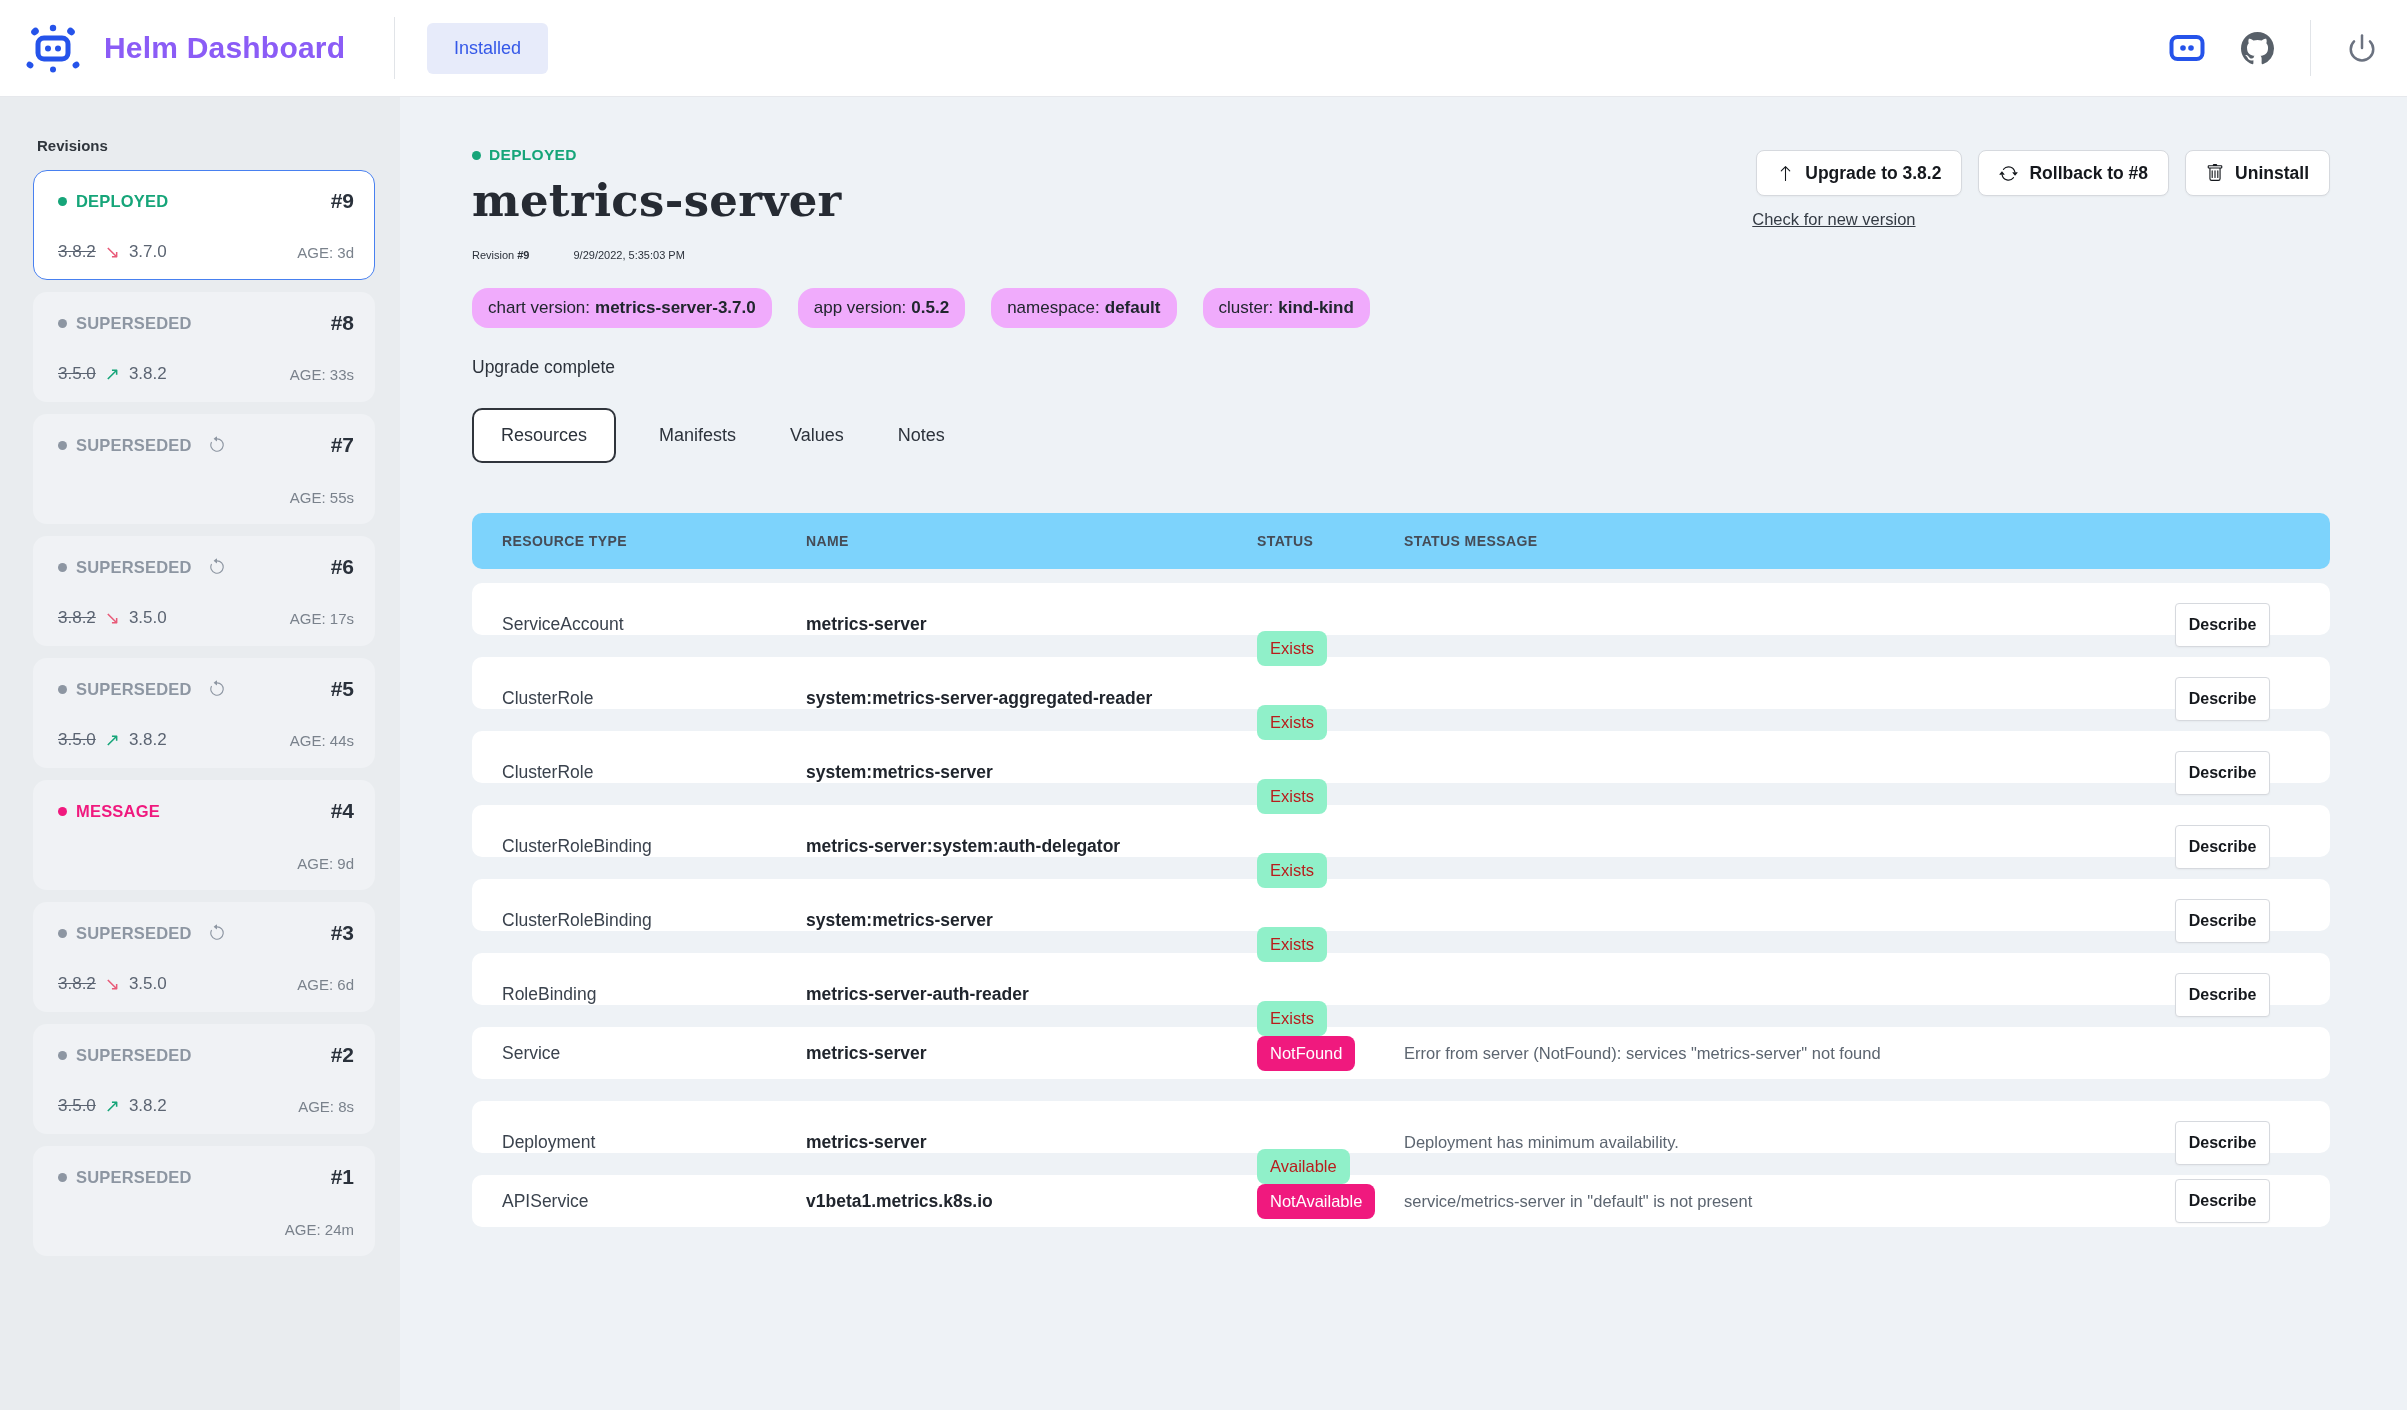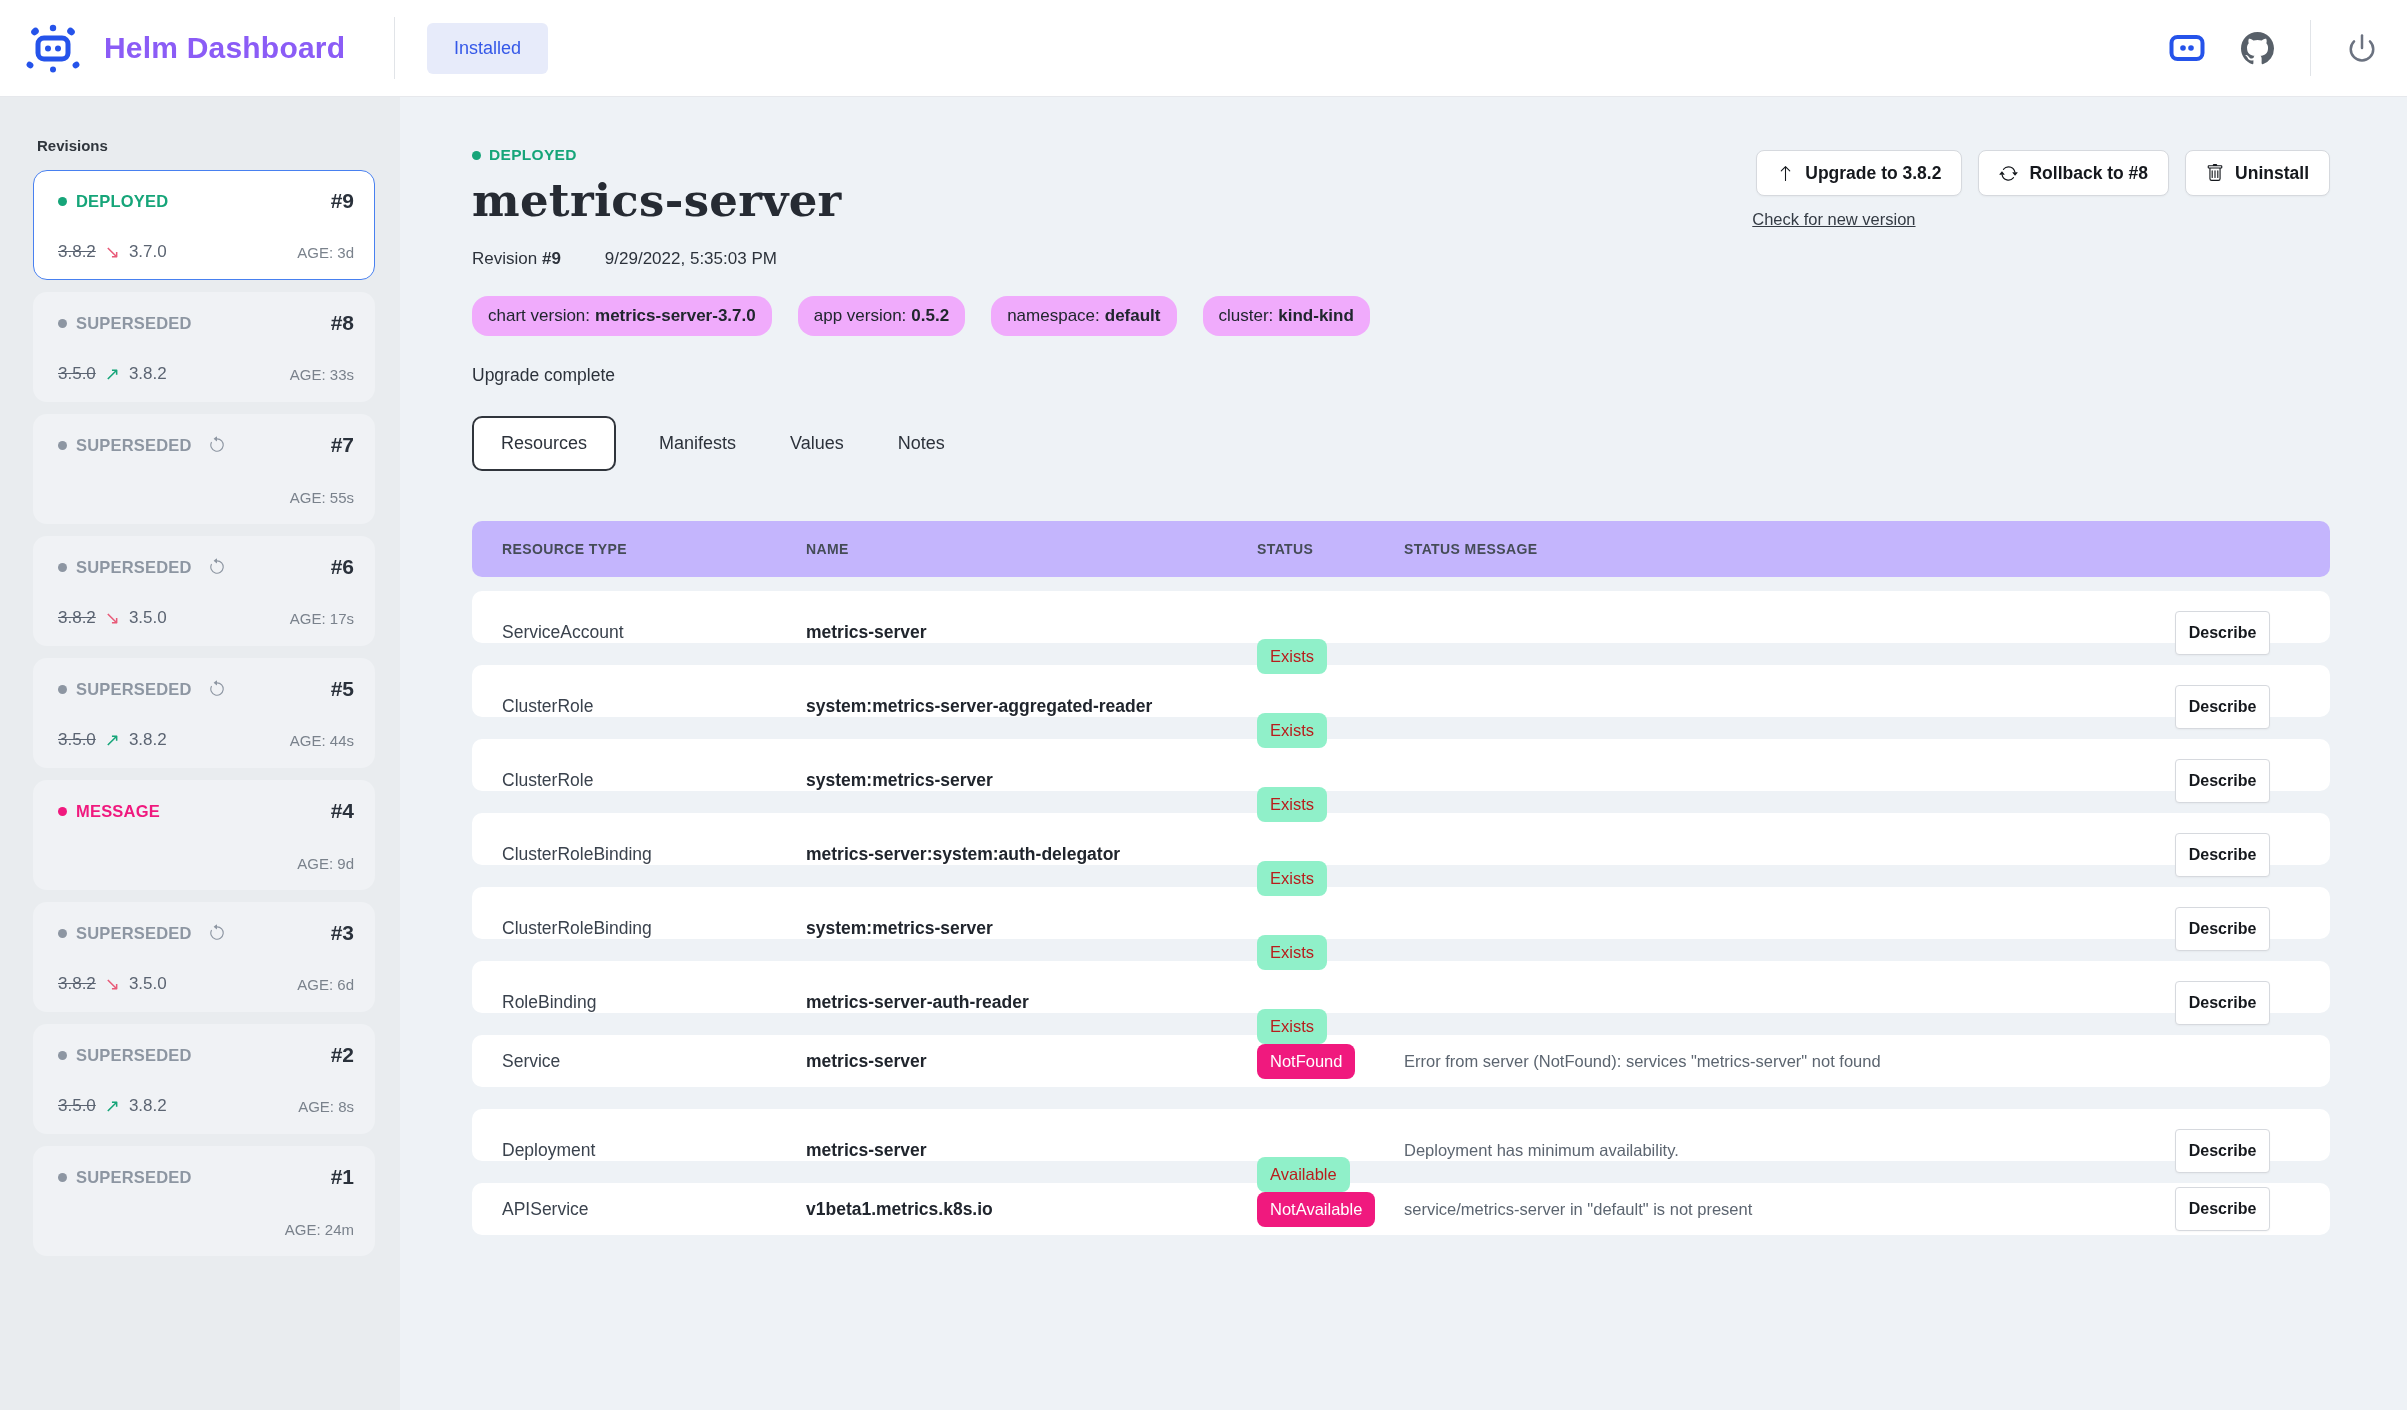--- a/index.html
+++ b/index.html
@@ -54,21 +54,21 @@
   .arrow-up { color:#16a579; }
   .arrow-down { color:#e85a78; }
   .rev-age { margin-left:auto; font-size:15px; color:#7a828c; }
 
   
   .main { flex:1; padding:49px 77px 0 72px; }
   .main-top { display:flex; justify-content:space-between; align-items:flex-start; }
   .deploy-status { color:#16a579; font-weight:bold; font-size:15.5px; letter-spacing:.3px; display:flex; align-items:center; gap:8px; }
   .deploy-dot { width:9px; height:9px; border-radius:50%; background:#16a579; }
   .page-title { font-family:"DejaVu Serif","Liberation Serif",serif; font-size:45px; font-weight:bold; color:#262b33; margin:10px 0 0; letter-spacing:.3px; }
-  .revision-line { margin-top:22px; font-size:17px; color:#2c323b; display:flex; gap:44px; }
+  .revision-line { margin-top:22px; font-size:11px; color:#2c323b; display:flex; gap:44px; }
   .actions { margin-top:4px; }
   .buttons { display:flex; gap:16px;padding-left:8px; }
   .btn {
     display:flex; align-items:center; gap:11px; background:#fff; border:1px solid #d6d9de;
     border-radius:8px; padding:0 20px; height:46px; font-size:17.5px; font-weight:bold;
     color:#15181d; cursor:pointer; font-family:inherit; box-shadow:0 1px 2px rgba(0,0,0,.04);
     white-space:nowrap;
   }
   .check-link { display:inline-block; margin-top:14px; margin-left:4px; font-size:16.5px; color:#343b44; text-decoration:underline; cursor:pointer; }
 
@@ -81,21 +81,21 @@
   .tabs { display:flex; align-items:center; margin-top:30px; }
   .tab { font-size:18px; color:#2c323b; padding:0 27px; cursor:pointer; }
   .tab.active { border:2px solid #30353c; background:#fff; border-radius:10px; padding:15px 27px; margin-right:16px; }
 
   .table { margin-top:50px; }
   .thead, .trow {
     display:grid; grid-template-columns:304px 451px 147px 1fr 95px;
     align-items:center; padding:0 60px 0 30px;
   }
   .thead {
-    background:#c4b5fd; border-radius:10px; height:56px;
+    background:#7dd3fc; border-radius:10px; height:56px;
     font-size:14px; font-weight:bold; letter-spacing:.4px; color:#454c57;
   }
   .rows { margin-top:14px; }
   .trow { background:#ffffff; border-radius:10px; height:52px; margin-bottom:22px; }
   .cell-type { font-size:17.5px; color:#3a424d; }
   .cell-name { font-size:17.5px; font-weight:bold; color:#20252d; }
   .pill { display:inline-block; padding:8px 13px; border-radius:8px; font-size:16.5px; white-space:nowrap; }
   .pill-ok { background:#90f0c9; color:#b91c1c;margin-top:48px; }
   .pill-error { background:#f0197e; color:#ffffff; }
   .cell-msg { font-size:16.5px; color:#5c6570; white-space:nowrap; overflow:hidden; }

